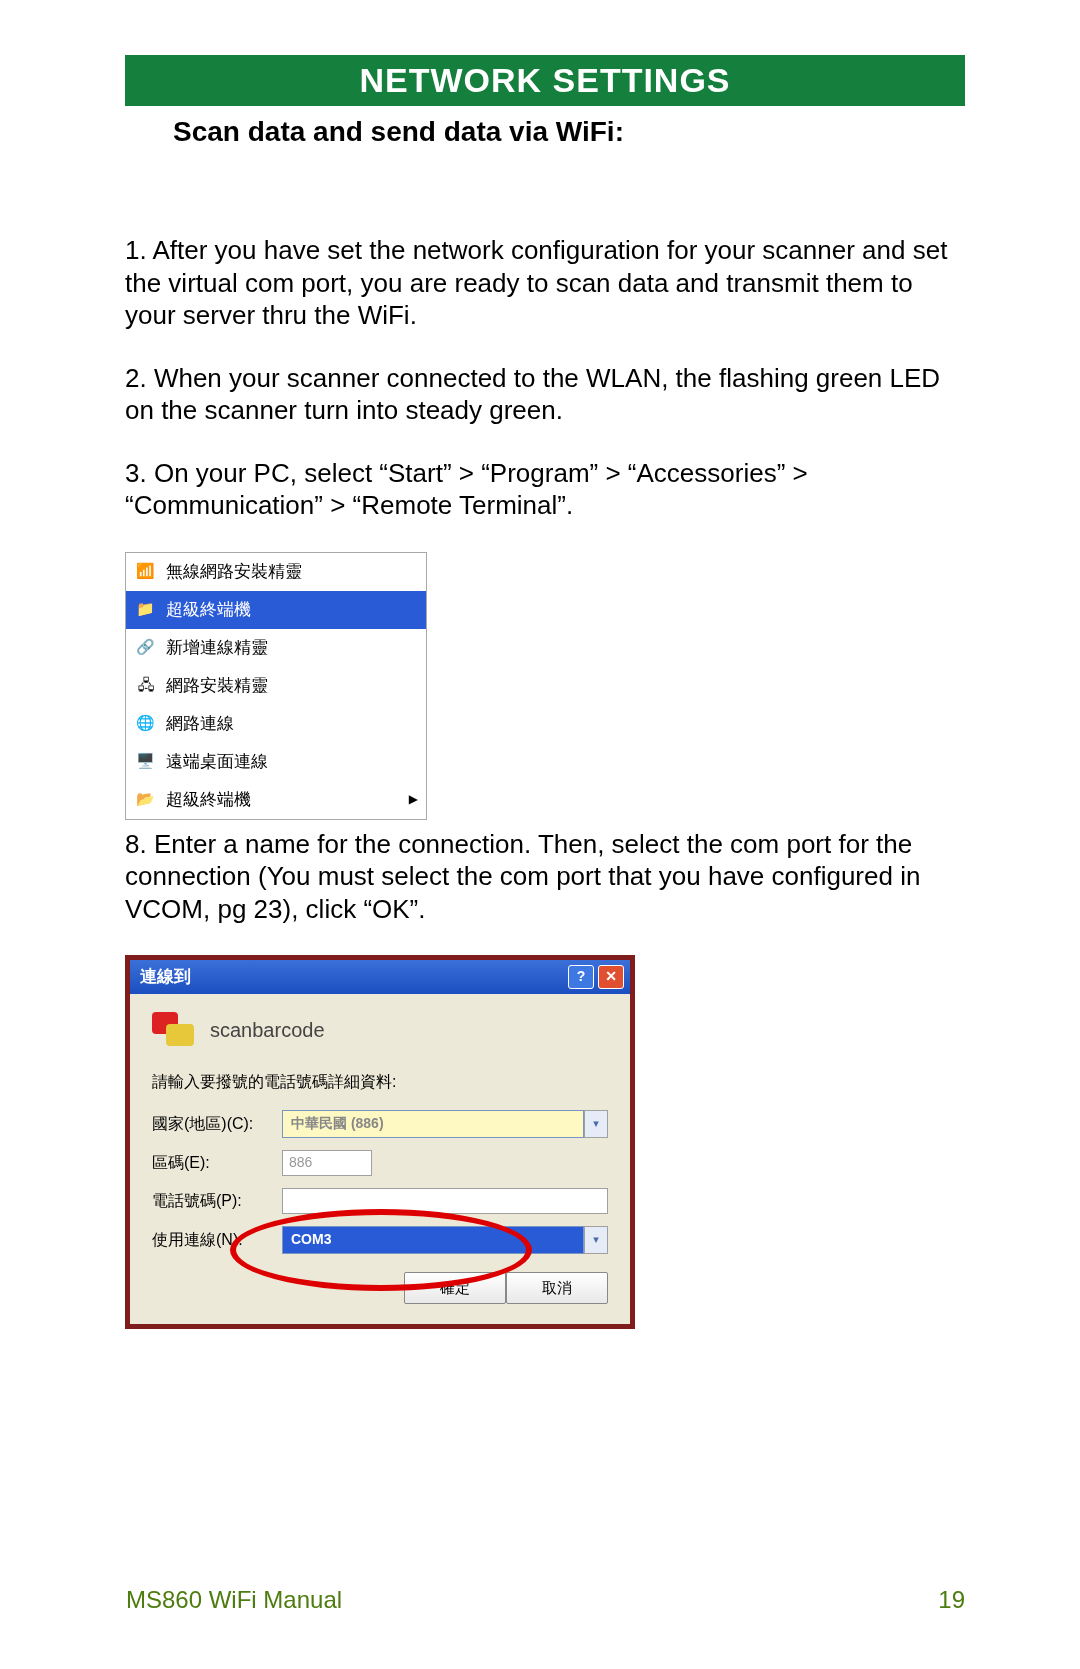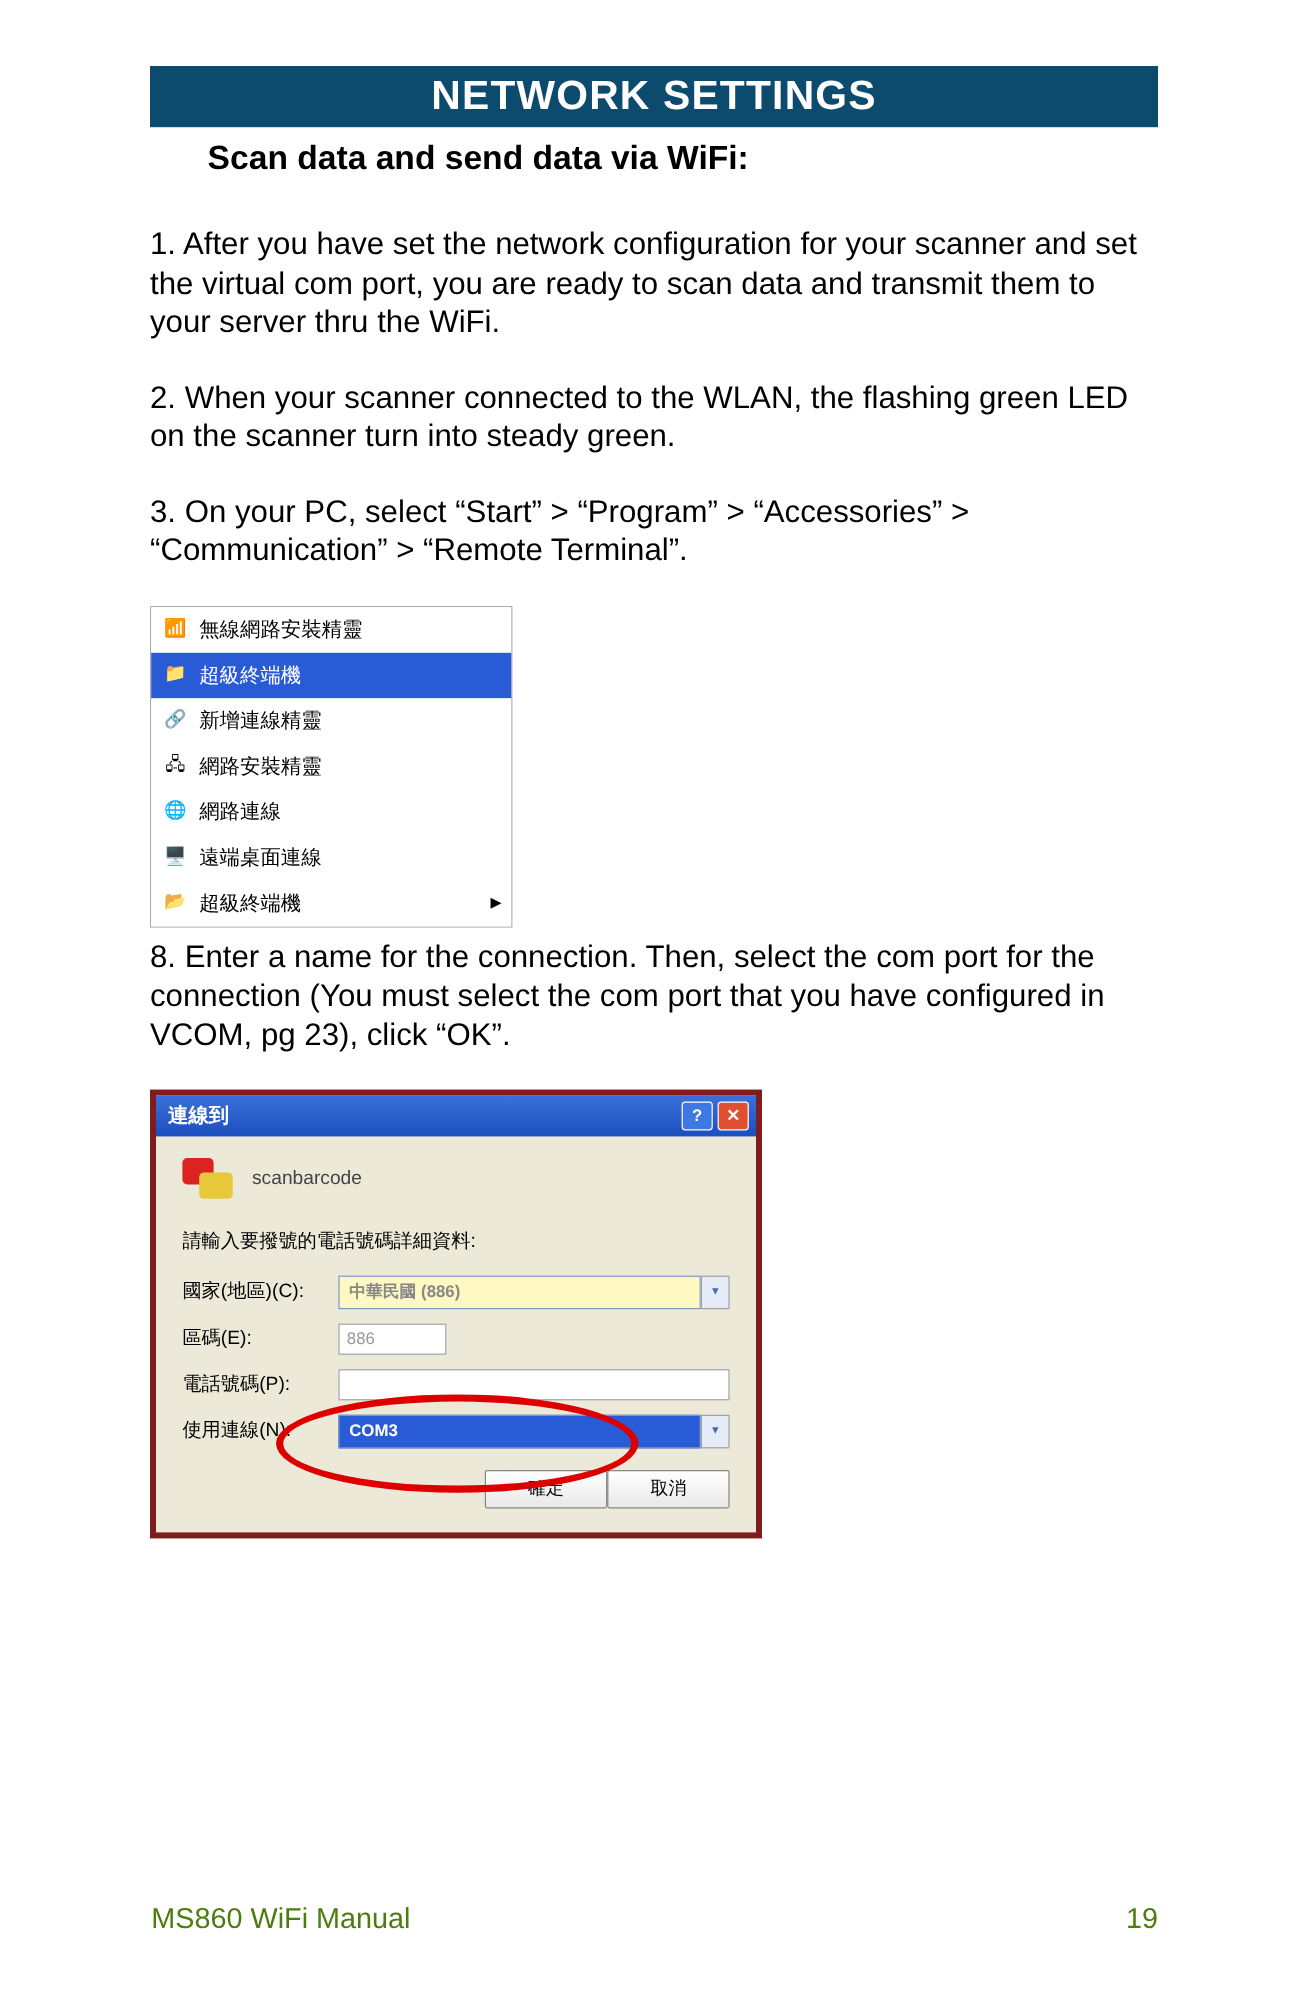--- a/index.html
+++ b/index.html
@@ -10,38 +10,38 @@
     width: 1080px;
   }
   .page {
     width: 1080px;
     height: 1669px;
     position: relative;
     padding: 55px 115px 0 125px;
     box-sizing: border-box;
   }
   .header-bar {
-    background: #0c4a6e;
+    background: #15803d;
     color: #fff;
     font-size: 34px;
     font-weight: bold;
     text-align: center;
     padding: 6px 0;
     letter-spacing: 1px;
   }
   .subtitle {
     font-size: 28px;
     font-weight: bold;
     margin-top: 10px;
     margin-left: 48px;
   }
   .body-text {
     font-size: 26px;
     line-height: 1.25;
-    margin-top: 39px;
+    margin-top: 86px;
     color: #000;
   }
   .body-text p {
     margin: 0 0 30px 0;
   }
   
   .menu-shot {
     width: 300px;
     border: 1px solid #aaa;
     margin: 0 0 5px 0;
@@ -122,21 +122,21 @@
   }
   .phone-icon {
     width: 44px;
     height: 36px;
     position: relative;
     margin-right: 14px;
   }
   .phone-icon .p1 { position:absolute; left:0; top:0; width:26px; height:22px; background:#d22; border-radius:4px; }
   .phone-icon .p2 { position:absolute; left:14px; top:12px; width:28px; height:22px; background:#e6c83a; border-radius:4px; }
   .dlg-name {
-    font-size: 16px;
+    font-size: 20px;
     color: #444;
   }
   .dlg-instr {
     font-size: 16px;
     color: #000;
     margin-bottom: 18px;
   }
   .dlg-row {
     display: flex;
     align-items: center;

